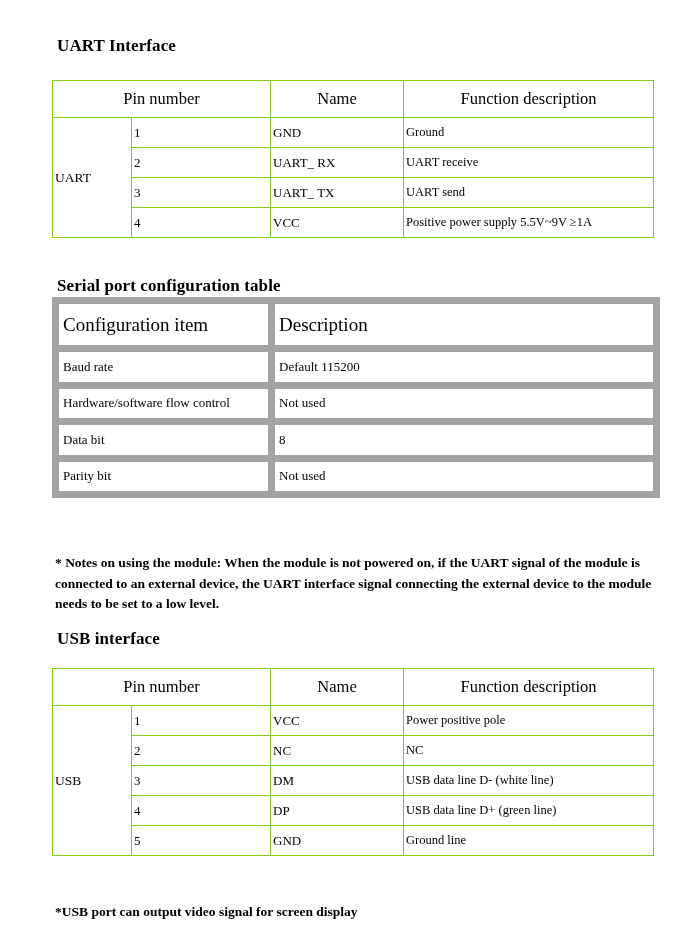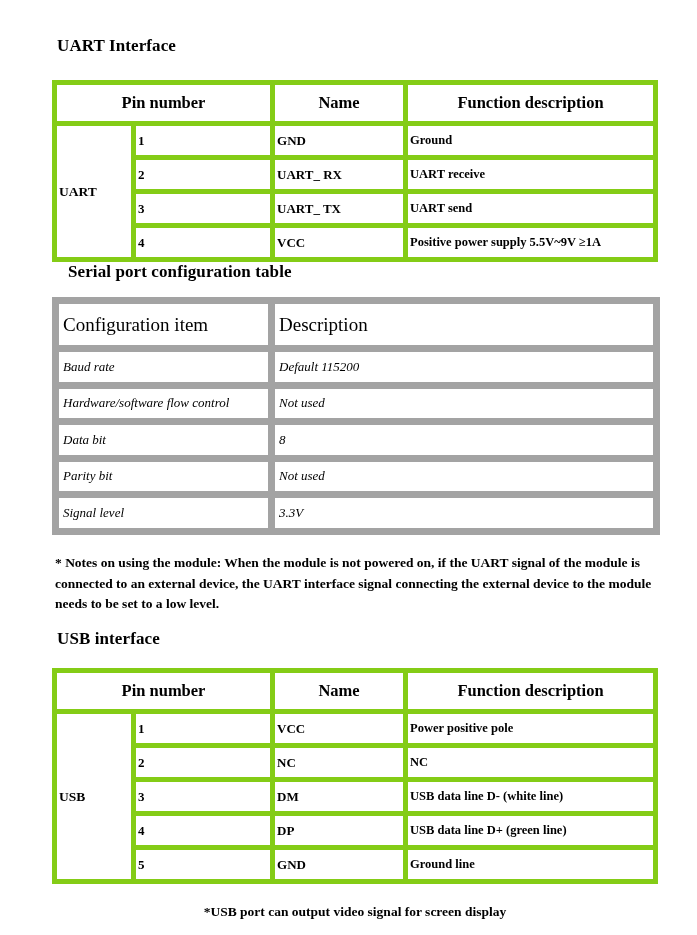--- a/index.html
+++ b/index.html
@@ -25,36 +25,36 @@
 
   
   .section-heading {
     font-weight: bold;
     font-size: 17px;
     line-height: 20px;
     letter-spacing: 0.1px;
     color: #000;
   }
   #heading-uart   { position: absolute; left: 57px;  top: 36px; }
-  #heading-serial { position: absolute; left: 57px;  top: 262px; margin-left: 11px; }
+  #heading-serial { position: absolute; left: 57px;  top: 276px; }
   #heading-usb    { position: absolute; left: 57px;  top: 629px; }
 
   
   table.pin-table {
     position: absolute;
     border-collapse: collapse;
     table-layout: fixed;
     font-size: 13px;
     color: #000;
   }
   table.pin-table td,
   table.pin-table th {
-    border: 5px solid #84cc16;
+    border: 1px solid #84cc16;
     vertical-align: middle;
-    font-weight: bold;
+    font-weight: normal;
     padding: 0 2px;
   }
   table.pin-table thead th {
     font-size: 16.5px;
     height: 36px;
   }
   table.pin-table tbody td {
     height: 29px;
     font-size: 13px;
   }
@@ -91,21 +91,20 @@
     font-weight: normal;
     padding: 0 4px;
   }
   table.config-table thead th {
     font-size: 19px;
     height: 41px;
   }
   table.config-table tbody td {
     font-size: 13px;
     height: 29.5px;
-    font-style: italic;
   }
   col.c-item { width: 216px; }
   col.c-desc { width: 385px; }
 
   
   .note-block {
     position: absolute;
     font-weight: bold;
     font-size: 13.5px;
     line-height: 20.5px;
@@ -115,21 +114,20 @@
   #note-uart-signal {
     left: 55px;
     top: 528px;
     width: 600px;
   }
   #note-usb-video {
     left: 55px;
     top: 878px;
     width: 600px;
     line-height: 18px;
-    text-align: center;
   }
 </style>
 </head>
 <body>
 
 <div class="page">
 
   <div class="section-heading" id="heading-uart">UART Interface</div>
 
   <table class="pin-table" id="table-uart">
@@ -194,24 +192,20 @@
         <td>Not used</td>
       </tr>
       <tr>
         <td>Data bit</td>
         <td>8</td>
       </tr>
       <tr>
         <td>Parity bit</td>
         <td>Not used</td>
       </tr>
-      <tr>
-        <td>Signal level</td>
-        <td>3.3V</td>
-      </tr>
     </tbody>
   </table>
 
   <div class="note-block" id="note-uart-signal">* Notes on using the module: When the module is not powered on, if the UART signal of the module is connected to an external device, the UART interface signal connecting the external device to the module needs to be set to a low level.</div>
 
   <div class="section-heading" id="heading-usb">USB interface</div>
 
   <table class="pin-table" id="table-usb">
     <colgroup>
       <col class="c-bus">

